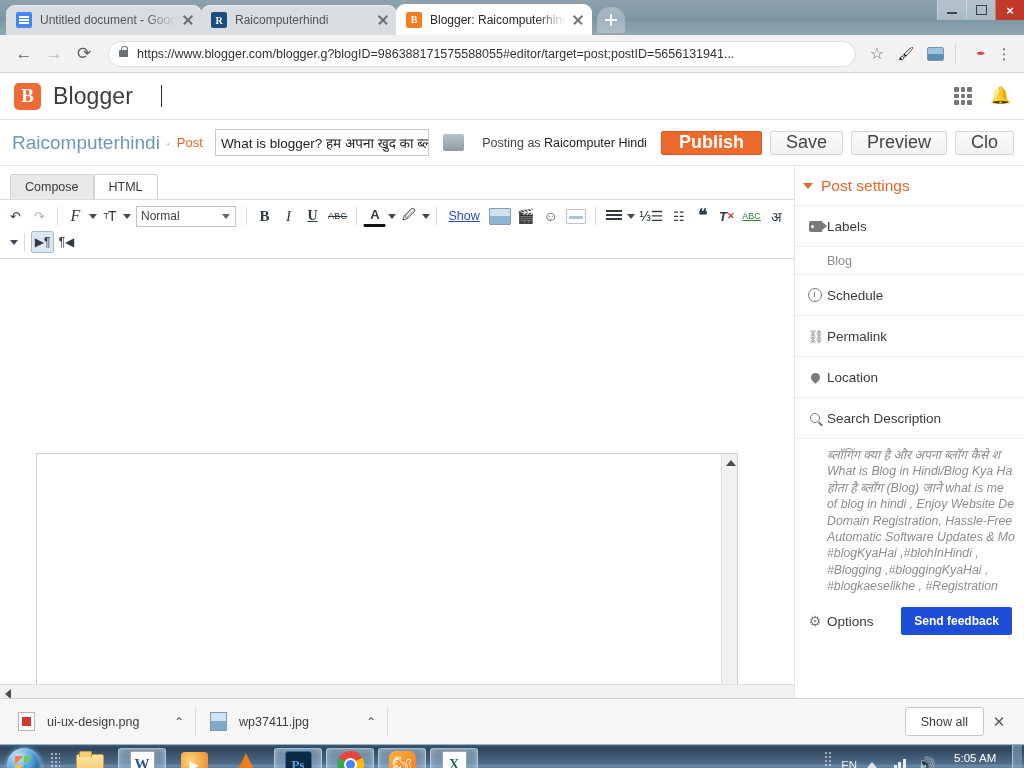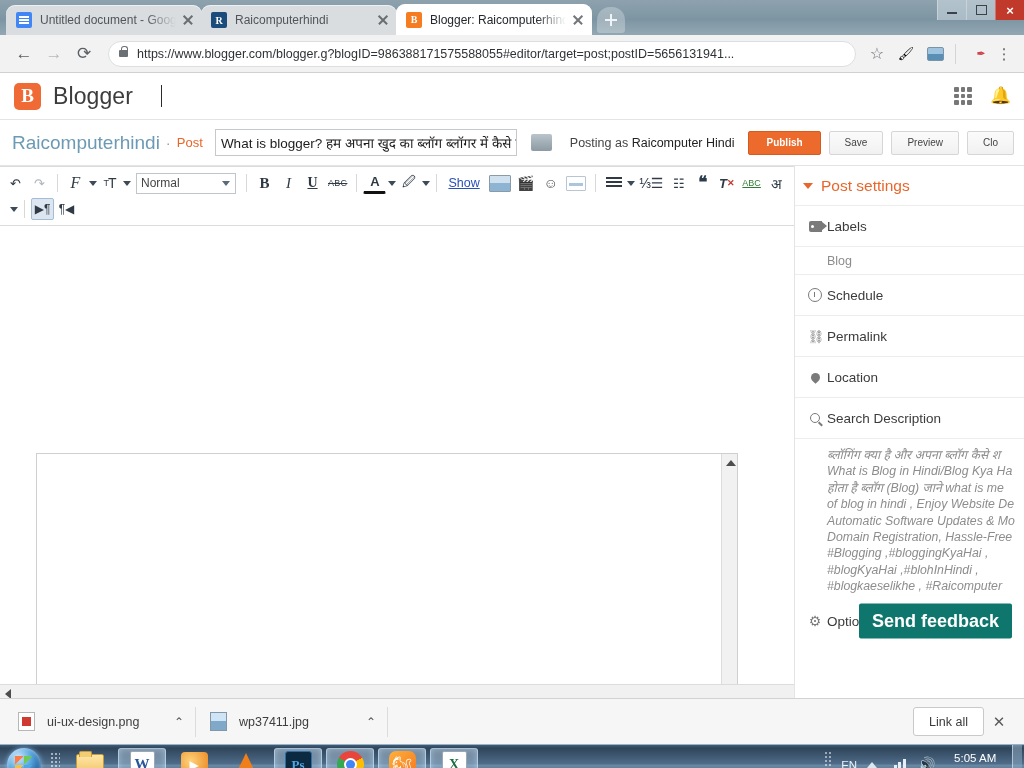--- a/index.html
+++ b/index.html
@@ -209,21 +209,21 @@
   }
   .posting-as { font-size: 12.5px; color: #444; margin-left: 10px; white-space: nowrap; }
   .posting-as b { font-weight: normal; color: #222; }
   .avatar-sm {
     width: 21px; height: 17px; margin: 0 8px 0 14px;
     background: linear-gradient(180deg,#b9c4cb,#8d9aa3);
     border-radius: 2px; flex: 0 0 21px;
   }
   .btn {
     height: 24px; padding: 0 15px;
-    font-size: 10px; color: #444;
+    font-size: 18px; color: #444;
     background: linear-gradient(180deg,#fbfbfb,#f1f1f1);
     border: 1px solid #d6d6d6; border-radius: 2px;
     display: flex; align-items: center; justify-content: center;
     margin-left: 8px; white-space: nowrap;
   }
   .btn-publish {
     background: #ec6a2c; border-color: #d65a1f;
     color: #fff; font-weight: bold; padding: 0 17px;
     margin-left: 14px;
   }
@@ -330,22 +330,22 @@
   .sicon { width: 24px; flex: 0 0 24px; color: #7a7a7a; font-size: 14px; display:flex; align-items:center; justify-content:center; }
   .ssub { font-size: 12.5px; color: #8d8d8d; padding-left: 32px; min-height: 28px; display:flex; align-items:center; border-bottom: 1px solid #ededed;}
   .desc-block {
     padding: 8px 0 6px 32px;
     font-size: 12.3px; color: #8d8d8d; line-height: 16.4px;
     white-space: nowrap; overflow: hidden; font-style: italic;
   }
   .srow-last { border-bottom: none; position: relative; }
   .feedback-btn {
     position: absolute; right: 12px; top: 50%; transform: translateY(-50%);
-    background: #0f766e; color: #fff; font-weight: bold;
-    font-size: 18px; padding: 7px 13px; border-radius: 2px;
+    background: #1d4ed8; color: #fff; font-weight: bold;
+    font-size: 12px; padding: 7px 13px; border-radius: 2px;
     white-space: nowrap;
   }
   .tag-ic { width:13px;height:11px;background:#7a7a7a;position:relative;border-radius:2px 0 0 2px; }
   .tag-ic::after{content:"";position:absolute;right:-5px;top:0;border-top:5.5px solid transparent;border-bottom:5.5px solid transparent;border-left:6px solid #7a7a7a;}
   .tag-ic::before{content:"";position:absolute;left:2px;top:4px;width:3px;height:3px;border-radius:50%;background:#fff;}
   .clock-ic { width:14px;height:14px;border:1.6px solid #7a7a7a;border-radius:50%;position:relative; }
   .clock-ic::after{content:"";position:absolute;left:5px;top:2.5px;width:1.4px;height:5px;background:#7a7a7a;}
   .link-ic { font-size: 13px; letter-spacing:-2px; color:#7a7a7a; }
   .pin-ic { width:9px;height:9px;background:#7a7a7a;border-radius:50% 50% 50% 0;transform:rotate(-45deg);position:relative; }
   .search-ic { width:10px;height:10px;border:1.7px solid #7a7a7a;border-radius:50%;position:relative; }
@@ -523,20 +523,24 @@
       <span class="posting-as"><span>Posting as</span> <b>Raicomputer Hindi</b></span>
       <div class="btn btn-publish">Publish</div>
       <div class="btn">Save</div>
       <div class="btn">Preview</div>
       <div class="btn">Clo</div>
     </div>
 
     <div class="body-split">
 
       <div class="editor-col">
+        <div class="mode-tabs">
+          <div class="mode-tab active">Compose</div>
+          <div class="mode-tab">HTML</div>
+        </div>
 
         <div class="fmt-toolbar">
           <div class="fmt-row">
             <div class="ti">↶</div>
             <div class="ti dim">↷</div>
             <div class="tsep"></div>
             <div class="ti" style="font-family:'Liberation Serif',serif;font-style:italic;font-size:16px;">F</div>
             <div class="caret-dn"></div>
             <div class="ti" style="font-size:12px;letter-spacing:-1px;">
                 <span style="font-size:9px;">T</span>
@@ -642,25 +646,25 @@
               <span class="search-ic"></span>
             </span>
           <span>Search Description</span>
         </div>
 
         <div class="desc-block">
           <div>ब्लॉगिंग क्या है और अपना ब्लॉग कैसे श</div>
           <div>What is Blog in Hindi/Blog Kya Ha</div>
           <div>होता है ब्लॉग (Blog) जाने what is me</div>
           <div>of blog in hindi , Enjoy Website De</div>
+          <div>Domain Registration, Hassle-Free</div>
           <div>Automatic Software Updates &amp; Mo</div>
-          <div>Domain Registration, Hassle-Free</div>
+          <div>#blogKyaHai ,#blohInHindi ,</div>
           <div>#Blogging ,#bloggingKyaHai ,</div>
-          <div>#blogKyaHai ,#blohInHindi ,</div>
-          <div>#blogkaeselikhe , #Raicomputer</div>
+          <div>#blogkaeselikhe , #Registration</div>
         </div>
 
         <div class="srow srow-last">
           <span class="sicon gear-ic">⚙</span>
           <span>Options</span>
           <span class="feedback-btn">Send feedback</span>
         </div>
       </div>
 
     </div>
@@ -670,21 +674,21 @@
     <div class="dl-item">
       <span class="dl-ic png"></span>
       <span class="dl-name">ui-ux-design.png</span>
       <span class="dl-caret">⌃</span>
     </div>
     <div class="dl-item">
       <span class="dl-ic jpg"></span>
       <span class="dl-name">wp37411.jpg</span>
       <span class="dl-caret">⌃</span>
     </div>
-    <div class="showall">Link all</div>
+    <div class="showall">Show all</div>
     <div class="dl-close">✕</div>
   </div>
 
   <div class="taskbar">
     <div class="start-orb">
         <span class="orb"></span>
       </div>
     <div class="grip"></div>
     <div class="tb-item">
         <span class="ico-explorer"></span>

